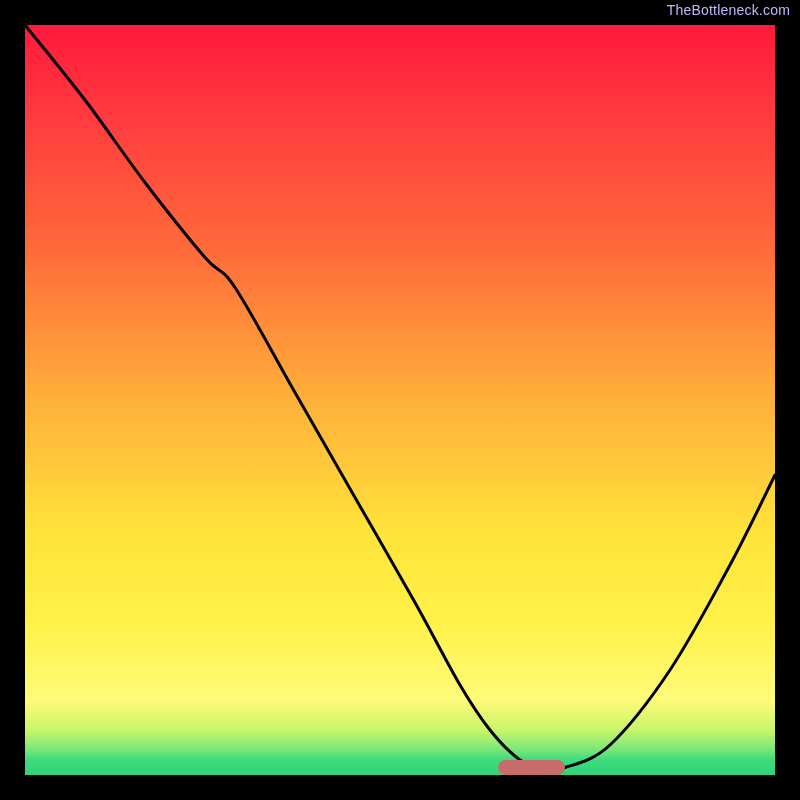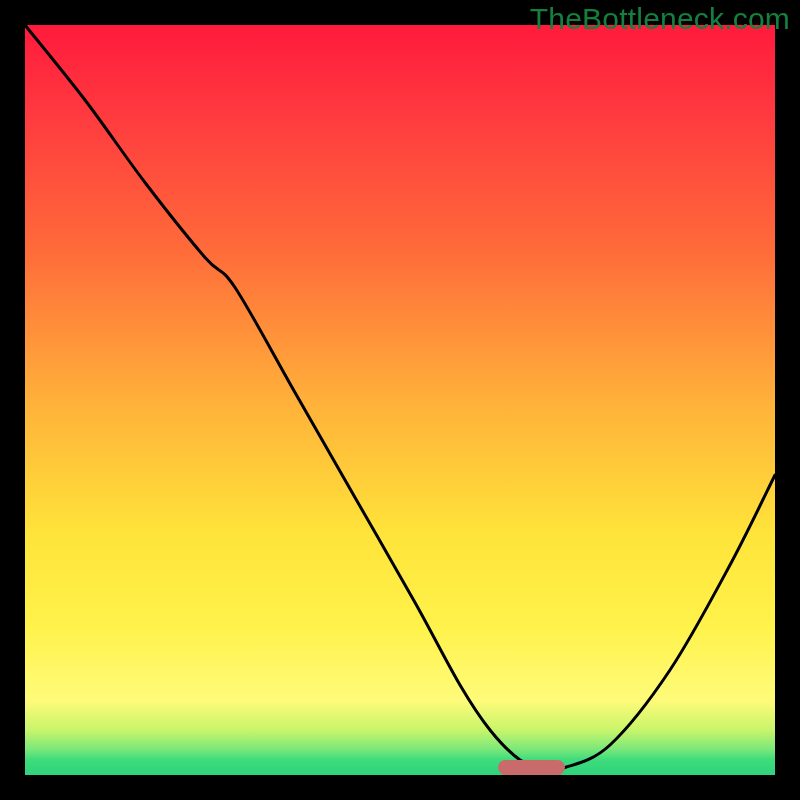--- a/index.html
+++ b/index.html
@@ -37,22 +37,22 @@
       #c8f56a 94%,
       #7de87a 96.5%,
       #3ddc7c 98%,
       #2fd37b 100%
     );
   }
   .watermark {
     position: absolute;
     top: 2px;
     right: 10px;
-    color: #15803d;
-    font-size: 30px;
+    color: #c4b5fd;
+    font-size: 14px;
     font-weight: 500;
     letter-spacing: 0.2px;
     z-index: 5;
   }
   svg.curve {
     position: absolute;
     left: 0;
     top: 0;
     width: 750px;
     height: 750px;

